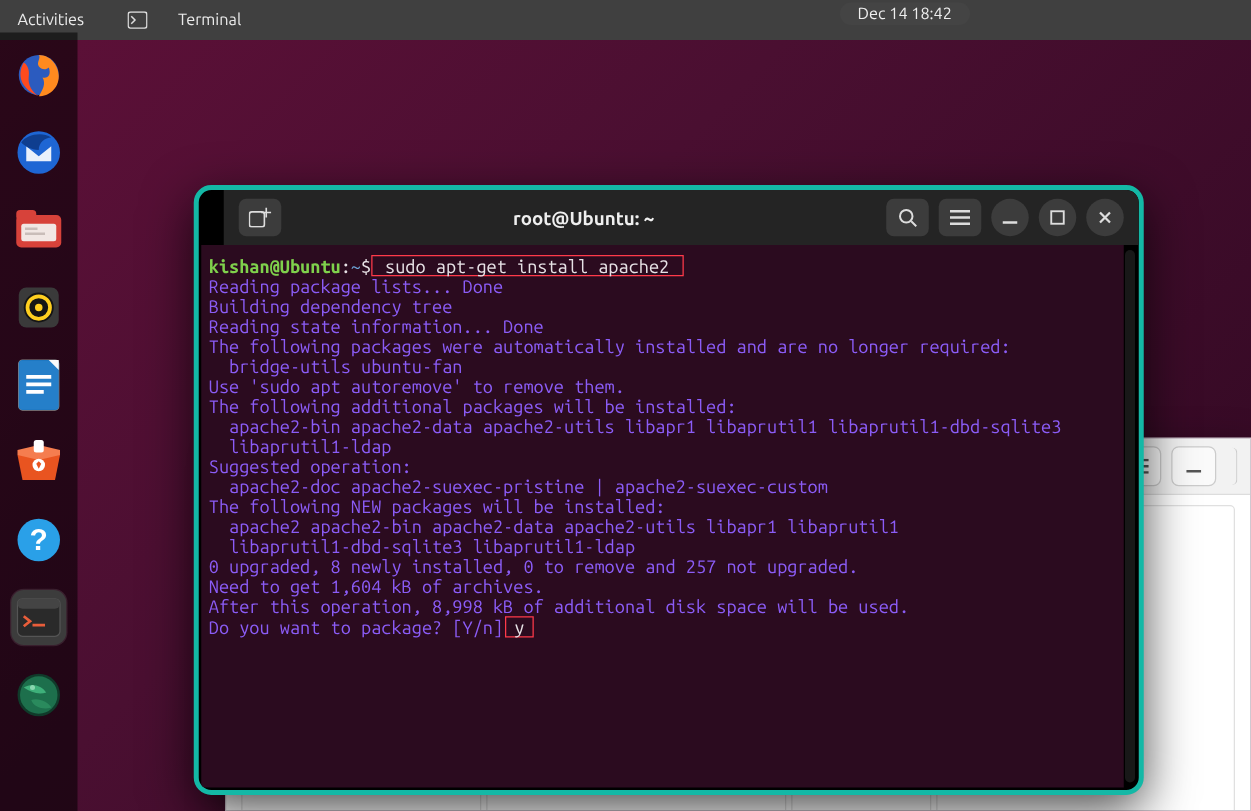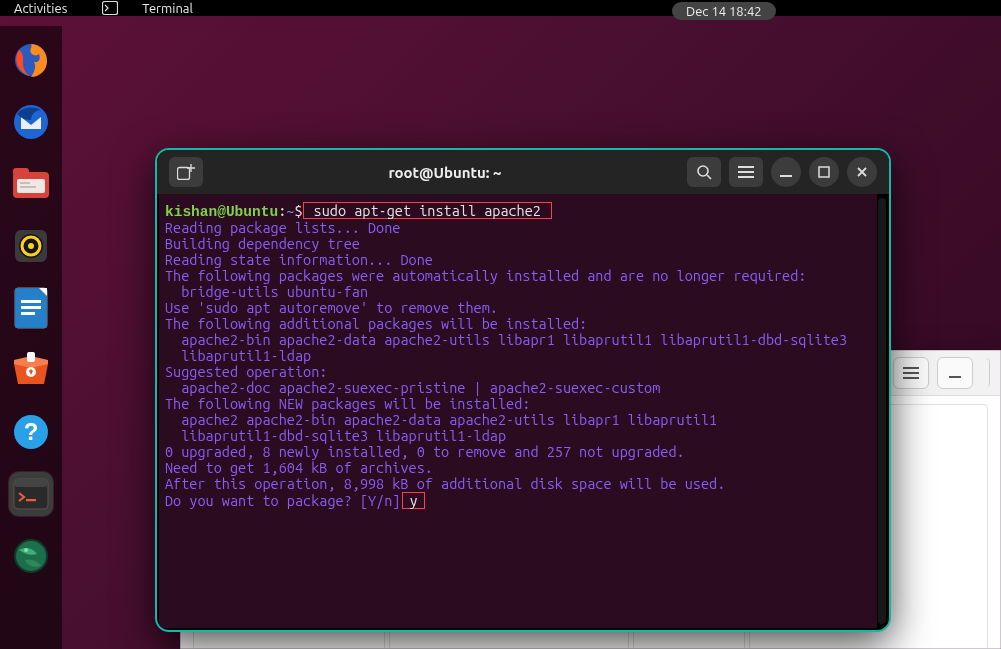--- a/index.html
+++ b/index.html
@@ -11,22 +11,22 @@
     font-family: "Ubuntu", "DejaVu Sans", sans-serif;
     background: linear-gradient(135deg, #5e1038 0%, #4a0f31 40%, #2f0821 100%);
     color: #e9e9e9;
     position: relative;
   }
 
   
   .topbar {
     position: absolute;
     top: 0; left: 0; right: 0;
-    height: 16px;
-    background: #000000;
+    height: 32px;
+    background: #404040;
     display: flex;
     align-items: center;
     font-size: 13px;
     color: #eaeaea;
   }
   .topbar .activities { margin-left: 14px; }
   .topbar .terminal-ind {
     margin-left: 35px;
     display: flex;
     align-items: center;
@@ -134,22 +134,23 @@
   
   .twin {
     position: absolute;
     left: 155px;
     top: 148px;
     width: 732px;
     height: 480px;
     background: #000;
     border-radius: 14px;
     box-shadow: 0 12px 40px rgba(0,0,0,0.7);
-    border: 2px solid #14b8a6;
+    border: 4px solid #14b8a6;
     overflow: hidden;
+    padding-left: 20px;
   }
   .twin .titlebar {
     height: 44px;
     background: #242424;
     display: flex;
     align-items: center;
     padding: 0 12px;
     gap: 8px;
   }
   .twin .titlebar .ttl {
@@ -187,21 +188,21 @@
   }
   .twin .scrollbar {
     position: absolute;
     top: 48px;
     right: 3px;
     width: 8px;
     bottom: 6px;
     background: rgba(60,60,60,0.4);
     border-radius: 4px;
   }
-  .prompt-user { color: #7fd14c; font-weight: 600; font-family: Liberation Mono, monospace; }
+  .prompt-user { color: #7fd14c; font-weight: 600; }
   .prompt-sep  { color: #e7e2e6; }
   .prompt-path { color: #6fa8dc; }
   .cmd         { color: #8b5cf6; }
   .hl-cmd {
     border: 1.5px solid #ff3a4a;
     padding: 0 2px;
     display: inline-block;
     line-height: 15px;
   }
   .hl-ans {

